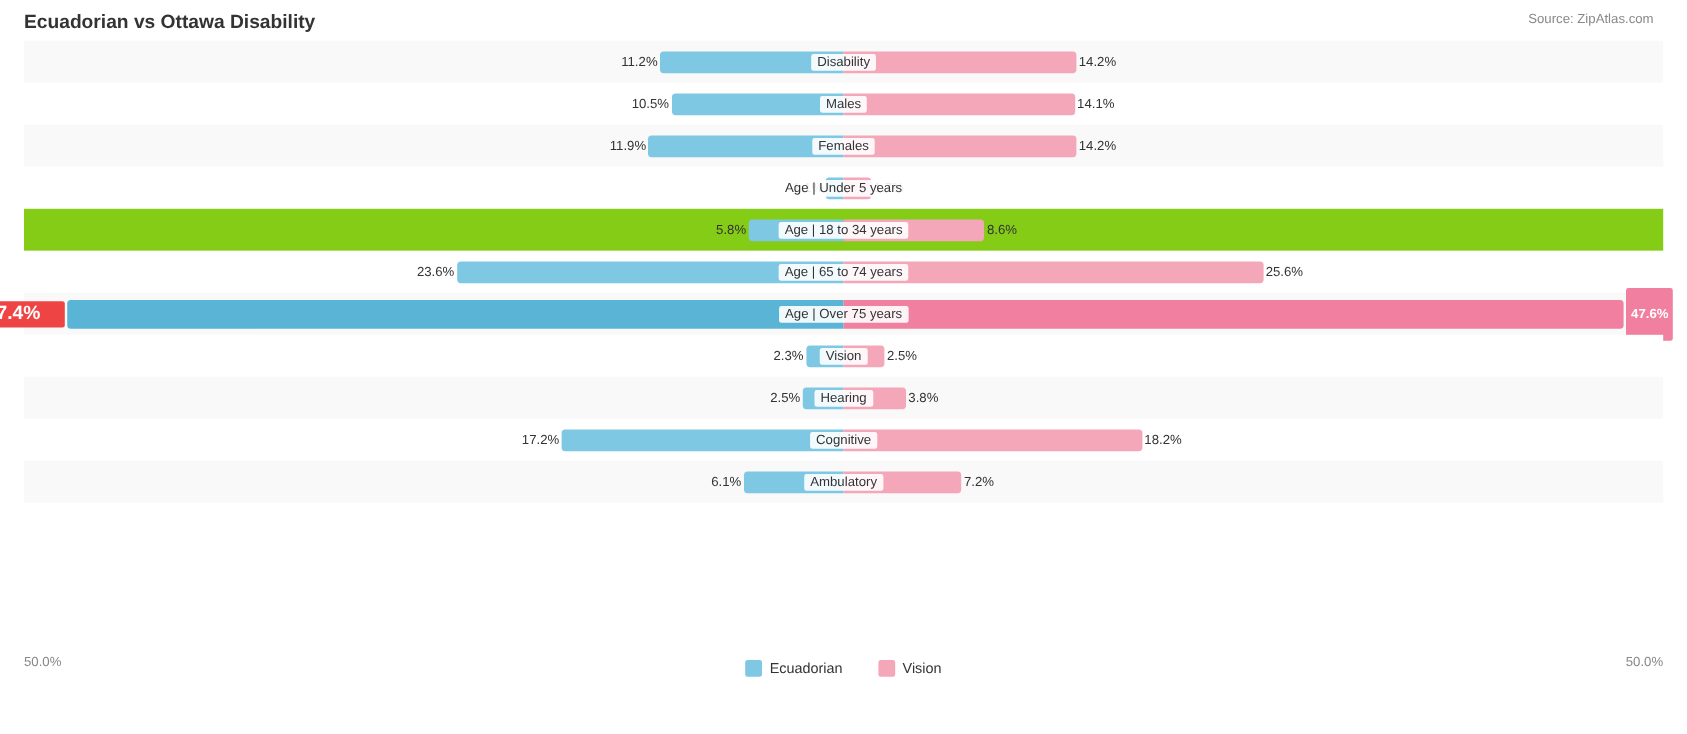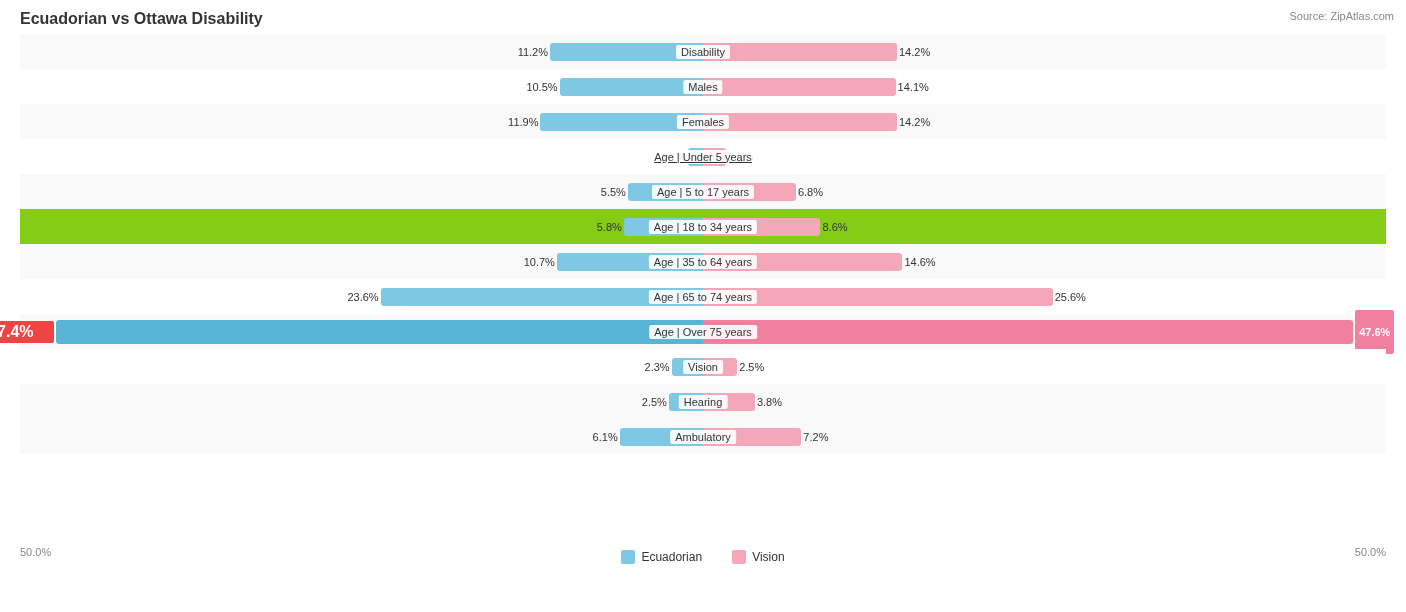--- a/index.html
+++ b/index.html
@@ -18,21 +18,21 @@
     }
     .chart-title {
       font-size: 16px;
       font-weight: 600;
       color: #333;
       margin-bottom: 6px;
     }
     .source-text {
       position: absolute;
       top: 10px;
-      right: 12px;
+      right: 28px;
       font-size: 11px;
       color: #888;
     }
     .chart-area {
       position: relative;
       width: 100%;
       height: 510px;
     }
     .row {
       display: flex;
@@ -294,95 +294,35 @@
         position:absolute;
         left:50%;
         transform:translateX(-50%);
         font-size:11px;
         color:#333;
         background:rgba(255,255,255,0.9);
         padding:1px 5px;
         z-index:10;
         white-space:nowrap;
         border-radius:2px;
-        text-decoration:underline;
       ">Age | Under 5 years</div>
 
       <div style="
         position:absolute;
         left:calc(50% + 1.7000000000000002% + 2px);
         font-size:11px;
         color:#333;
         background:transparent;
         padding:0;
         border-radius:2px;
         white-space:nowrap;
         font-weight:400;
       ">1.7%</div>
     </div>
   </div>
-      <div class="row" style="height: 35px; background: rgb(249, 249, 249);">
-    <div style="position:relative;width:100%;height:100%;display:flex;align-items:center;">
-
-      <div style="
-        position:absolute;
-        right:50%;
-        width:5.5%;
-        height:18px;
-        background:#7ec8e3;
-        border-radius:3px 0 0 3px;
-      "></div>
-
-      <div style="
-        position:absolute;
-        left:50%;
-        width:6.800000000000001%;
-        height:18px;
-        background:#f4a7b9;
-        border-radius:0 3px 3px 0;
-      "></div>
-
-      <div style="
-        position:absolute;
-        right:calc(50% + 5.5% + 2px);
-        font-size:11px;
-        color:#333;
-        background:transparent;
-        padding:0;
-        border-radius:2px;
-        white-space:nowrap;
-        font-weight:400;
-      ">5.5%</div>
-
-      <div style="
-        position:absolute;
-        left:50%;
-        transform:translateX(-50%);
-        font-size:11px;
-        color:#333;
-        background:rgba(255,255,255,0.9);
-        padding:1px 5px;
-        z-index:10;
-        white-space:nowrap;
-        border-radius:2px;
-      ">Age | 5 to 17 years</div>
-
-      <div style="
-        position:absolute;
-        left:calc(50% + 6.800000000000001% + 2px);
-        font-size:11px;
-        color:#333;
-        background:transparent;
-        padding:0;
-        border-radius:2px;
-        white-space:nowrap;
-        font-weight:400;
-      ">6.8%</div>
-    </div>
-  </div>
       <div class="row" style="height: 35px; background: #84cc16;">
     <div style="position:relative;width:100%;height:100%;display:flex;align-items:center;">
 
       <div style="
         position:absolute;
         right:50%;
         width:5.8%;
         height:18px;
         background:#7ec8e3;
         border-radius:3px 0 0 3px;
@@ -426,79 +366,20 @@
         position:absolute;
         left:calc(50% + 8.6% + 2px);
         font-size:11px;
         color:#333;
         background:transparent;
         padding:0;
         border-radius:2px;
         white-space:nowrap;
         font-weight:400;
       ">8.6%</div>
-    </div>
-  </div>
-      <div class="row" style="height: 35px; background: rgb(249, 249, 249);">
-    <div style="position:relative;width:100%;height:100%;display:flex;align-items:center;">
-
-      <div style="
-        position:absolute;
-        right:50%;
-        width:10.7%;
-        height:18px;
-        background:#7ec8e3;
-        border-radius:3px 0 0 3px;
-      "></div>
-
-      <div style="
-        position:absolute;
-        left:50%;
-        width:14.6%;
-        height:18px;
-        background:#f4a7b9;
-        border-radius:0 3px 3px 0;
-      "></div>
-
-      <div style="
-        position:absolute;
-        right:calc(50% + 10.7% + 2px);
-        font-size:11px;
-        color:#333;
-        background:transparent;
-        padding:0;
-        border-radius:2px;
-        white-space:nowrap;
-        font-weight:400;
-      ">10.7%</div>
-
-      <div style="
-        position:absolute;
-        left:50%;
-        transform:translateX(-50%);
-        font-size:11px;
-        color:#333;
-        background:rgba(255,255,255,0.9);
-        padding:1px 5px;
-        z-index:10;
-        white-space:nowrap;
-        border-radius:2px;
-      ">Age | 35 to 64 years</div>
-
-      <div style="
-        position:absolute;
-        left:calc(50% + 14.6% + 2px);
-        font-size:11px;
-        color:#333;
-        background:transparent;
-        padding:0;
-        border-radius:2px;
-        white-space:nowrap;
-        font-weight:400;
-      ">14.6%</div>
     </div>
   </div>
       <div class="row" style="height: 35px; background: rgb(255, 255, 255);">
     <div style="position:relative;width:100%;height:100%;display:flex;align-items:center;">
 
       <div style="
         position:absolute;
         right:50%;
         width:23.6%;
         height:18px;
@@ -721,20 +602,79 @@
         position:absolute;
         left:calc(50% + 3.8% + 2px);
         font-size:11px;
         color:#333;
         background:transparent;
         padding:0;
         border-radius:2px;
         white-space:nowrap;
         font-weight:400;
       ">3.8%</div>
+    </div>
+  </div>
+      <div class="row" style="height: 35px; background: rgb(255, 255, 255);">
+    <div style="position:relative;width:100%;height:100%;display:flex;align-items:center;">
+
+      <div style="
+        position:absolute;
+        right:50%;
+        width:17.2%;
+        height:18px;
+        background:#7ec8e3;
+        border-radius:3px 0 0 3px;
+      "></div>
+
+      <div style="
+        position:absolute;
+        left:50%;
+        width:18.2%;
+        height:18px;
+        background:#f4a7b9;
+        border-radius:0 3px 3px 0;
+      "></div>
+
+      <div style="
+        position:absolute;
+        right:calc(50% + 17.2% + 2px);
+        font-size:11px;
+        color:#333;
+        background:transparent;
+        padding:0;
+        border-radius:2px;
+        white-space:nowrap;
+        font-weight:400;
+      ">17.2%</div>
+
+      <div style="
+        position:absolute;
+        left:50%;
+        transform:translateX(-50%);
+        font-size:11px;
+        color:#333;
+        background:rgba(255,255,255,0.9);
+        padding:1px 5px;
+        z-index:10;
+        white-space:nowrap;
+        border-radius:2px;
+      ">Cognitive</div>
+
+      <div style="
+        position:absolute;
+        left:calc(50% + 18.2% + 2px);
+        font-size:11px;
+        color:#333;
+        background:transparent;
+        padding:0;
+        border-radius:2px;
+        white-space:nowrap;
+        font-weight:400;
+      ">18.2%</div>
     </div>
   </div>
       <div class="row" style="height: 35px; background: rgb(249, 249, 249);">
     <div style="position:relative;width:100%;height:100%;display:flex;align-items:center;">
 
       <div style="
         position:absolute;
         right:50%;
         width:6.1%;
         height:18px;

